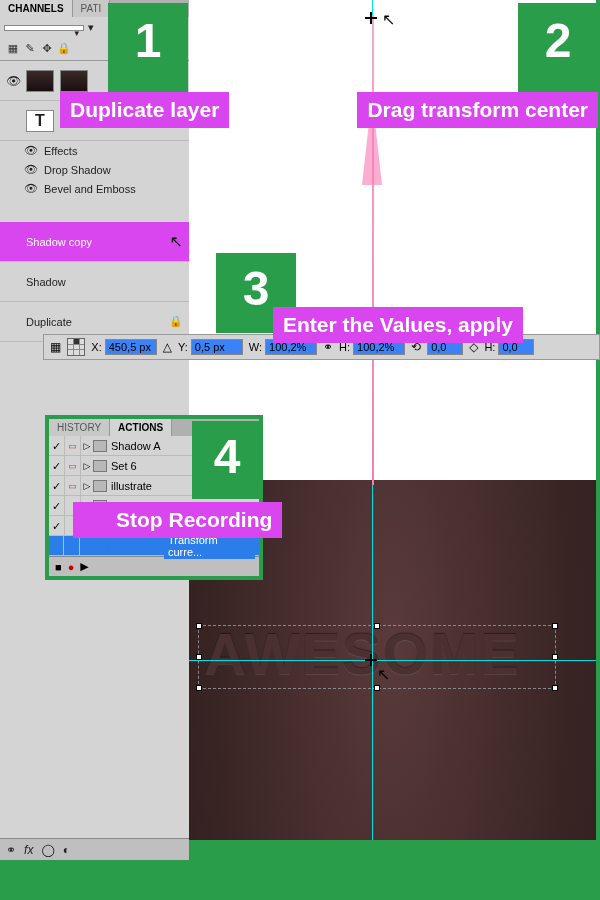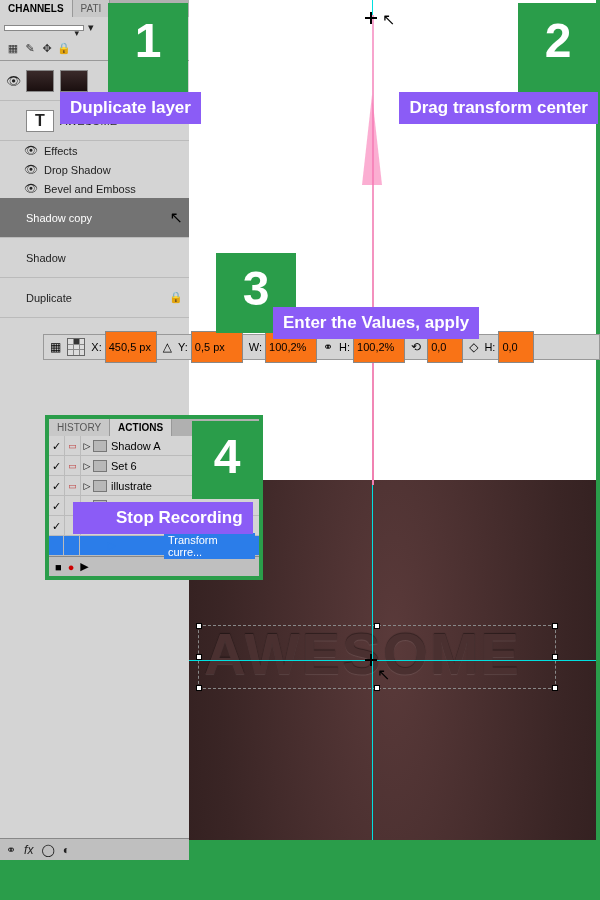--- a/index.html
+++ b/index.html
@@ -48,51 +48,51 @@
 .tab.active { background: #d4d4d4; color: #000; font-weight: bold; }
 .opts { padding: 4px; display: flex; align-items: center; gap: 4px; }
 .dropdown { background: #fff; border: 1px solid #888; padding: 2px 20px 2px 4px; font-size: 11px; position: relative; min-width: 80px; }
 .dropdown::after { content: '▾'; position: absolute; right: 4px; top: 2px; font-size: 9px; }
 .toolrow { padding: 4px 6px; display: flex; gap: 3px; }
 .toolicon { width: 14px; height: 14px; display: inline-block; font-size: 11px; color: #333; text-align: center; }
 
 .layerlist { border-top: 1px solid #999; }
 .layer { display: flex; align-items: center; padding: 4px 6px; border-bottom: 1px solid #bbb; min-height: 28px; gap: 6px; }
 .layer.tall { min-height: 40px; }
-.layer.selected { background: #737373; color: #fff; }
+.layer.selected { background: #d946ef; color: #fff; margin-top: 24px; }
 .layer .eye { width: 14px; height: 14px; font-size: 12px; }
 .layer .thumb { width: 28px; height: 22px; background: #fff; border: 1px solid #888; }
 .layer .thumb.t { background: #fff; display: flex; align-items: center; justify-content: center; font-size: 16px; font-weight: bold; }
 .layer .thumb.dark { background: linear-gradient(#3a2a2a, #1a0f0f); }
 .layer .name { flex: 1; }
 .layer .fx { font-style: italic; font-size: 10px; }
 .sublayer { padding-left: 24px; display: flex; align-items: center; gap: 6px; padding-top: 3px; padding-bottom: 3px; }
 .layers-bottom { position: absolute; bottom: 0; left: 0; right: 0; height: 22px; background: #bfbfbf; border-top: 1px solid #888; display: flex; align-items: center; padding: 0 6px; gap: 8px; font-size: 12px; }
 
 
 .callout { position: absolute; background: #2a9d4a; }
 .num { font-size: 48px; font-weight: bold; color: #fff; text-align: center; }
-.label { background: #8b5cf6; color: #fff; font-size: 17px; font-weight: bold; padding: 6px 10px; white-space: nowrap; }
+.label { background: #d946ef; color: #fff; font-size: 21px; font-weight: bold; padding: 6px 10px; white-space: nowrap; }
 .c1 { left: 108px; top: 3px; width: 80px; height: 100px; }
 .c1 .num { padding-top: 10px; }
 .c1lbl { position: absolute; left: 60px; top: 92px; }
 .c2 { right: 2px; top: 3px; width: 80px; height: 100px; }
 .c2 .num { padding-top: 10px; }
 .c2lbl { position: absolute; right: 2px; top: 92px; }
 .c3 { left: 216px; top: 253px; width: 80px; height: 80px; }
 .c3 .num { padding-top: 8px; }
 .c3lbl { position: absolute; left: 273px; top: 307px; }
 .c4 { left: 192px; top: 421px; width: 70px; height: 78px; }
 .c4 .num { padding-top: 8px; }
 .c4lbl { position: absolute; left: 73px; top: 502px; padding-left: 43px; }
 
 
 .optbar { position: absolute; left: 43px; top: 334px; right: 0; height: 26px; background: #d4d4d4; border: 1px solid #999; display: flex; align-items: center; font-size: 11px; gap: 6px; padding: 0 6px; }
 .optbar .grp { display: flex; align-items: center; gap: 3px; }
-.optbar input { width: 52px; height: 32px; font-size: 11px; padding: 0 3px; border: 1px solid #888; background: #f97316; }
+.optbar input { width: 52px; height: 16px; font-size: 11px; padding: 0 3px; border: 1px solid #888; background: #3b82f6; }
 .optbar .ic { font-size: 12px; }
 .refgrid { width: 18px; height: 18px; display: grid; grid-template-columns: repeat(3,1fr); grid-template-rows: repeat(3,1fr); gap: 1px; background: #888; border: 1px solid #666; }
 .refgrid span { background: #ddd; }
 .refgrid span.on { background: #333; }
 
 
 .actions { position: absolute; left: 45px; top: 415px; width: 218px; background: #d4d4d4; border: 4px solid #2a9d4a; }
 .actions .tabs .tab { font-size: 10px; }
 .actrow { display: flex; align-items: center; height: 20px; border-bottom: 1px solid #bbb; font-size: 11px; padding-right: 4px; }
 .actrow .chk { width: 16px; text-align: center; border-right: 1px solid #bbb; height: 100%; line-height: 20px; }

